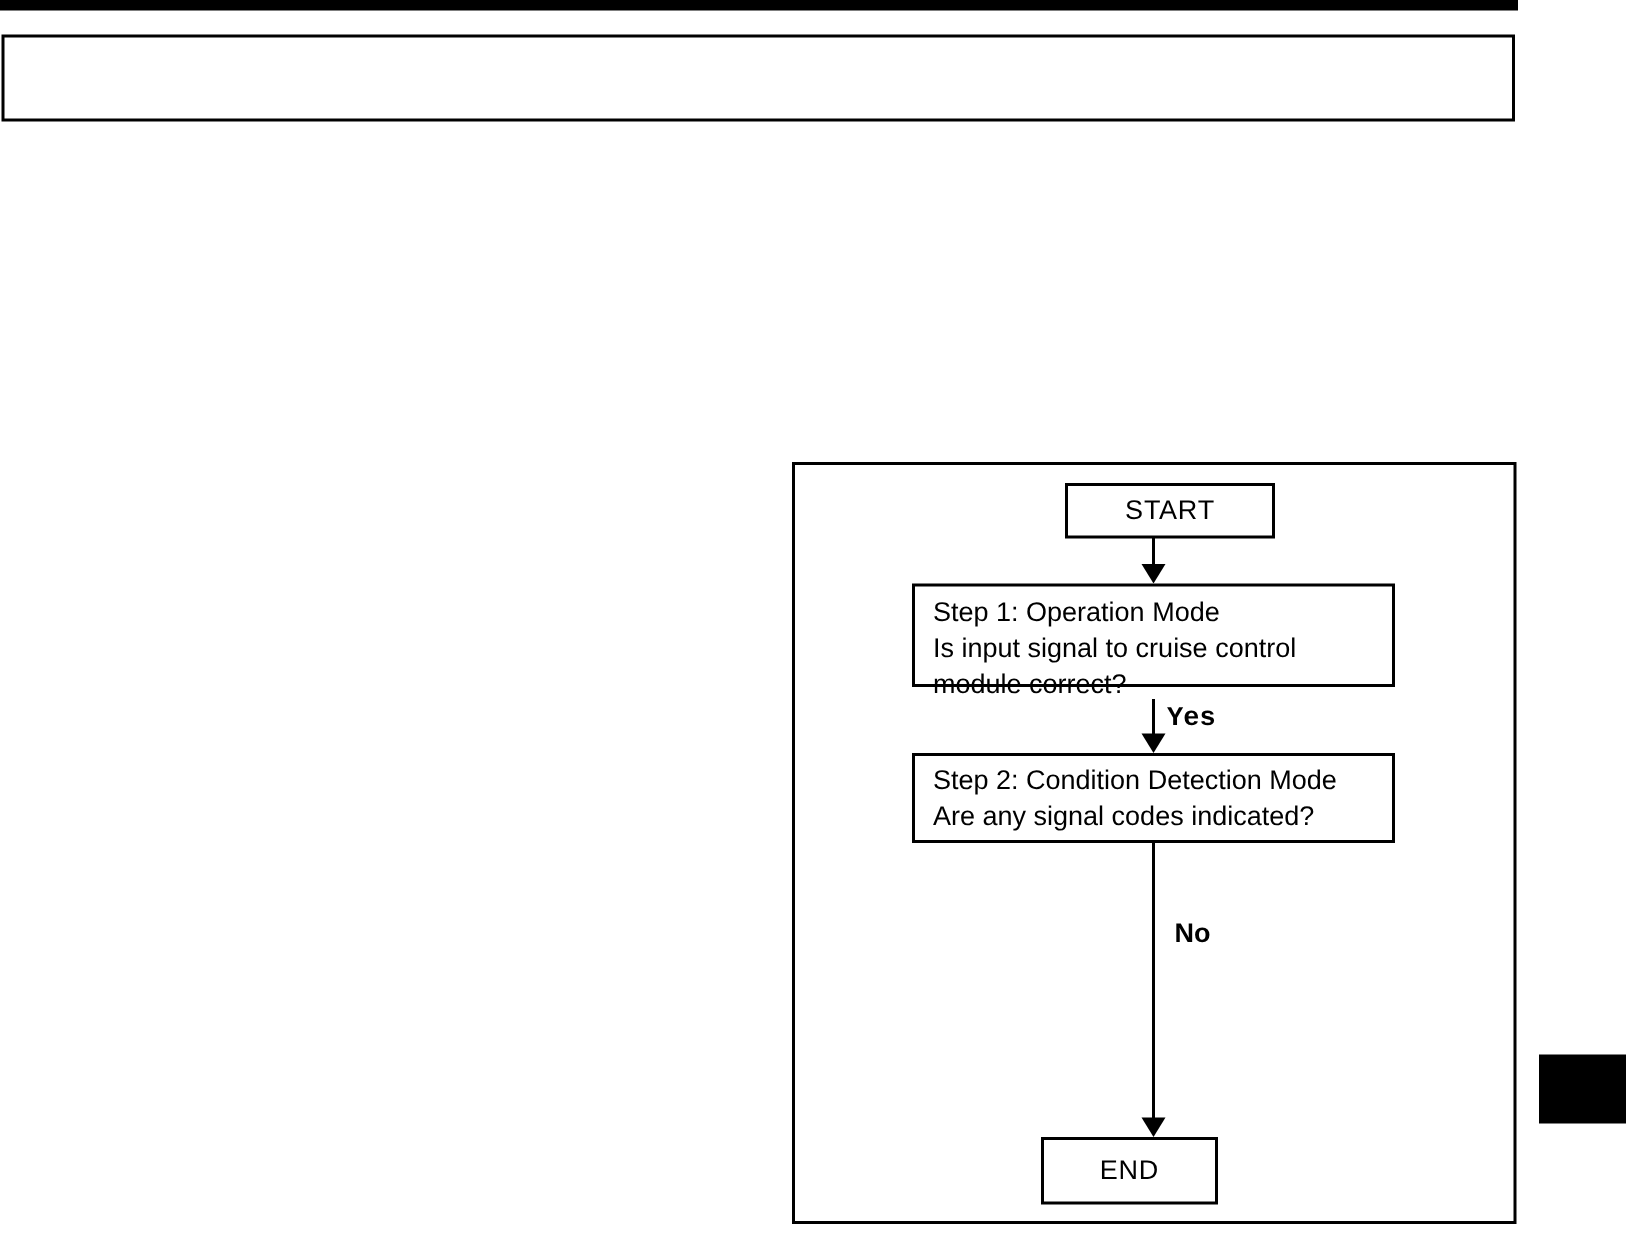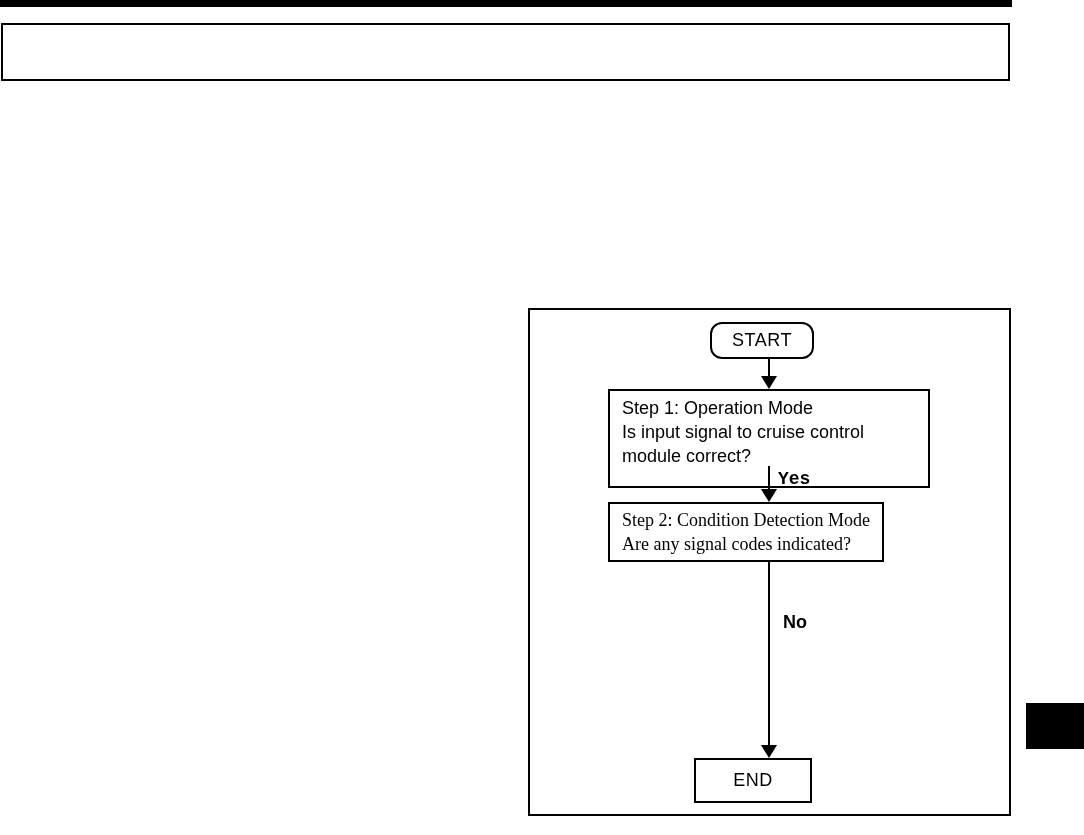--- a/index.html
+++ b/index.html
@@ -50,23 +50,23 @@
     border: 2px solid #000000;
     background: #ffffff;
     font-size: 18px;
   }
   .node.terminal {
     display: flex;
     align-items: center;
     justify-content: center;
     letter-spacing: 0.5px;
   }
-  .node-start { left: 180px; top: 12px;  width: 104px; height: 37px; border-radius: 12px; }
-  .node-step1 { left: 78px;  top: 79px;  width: 322px; height: 99px; padding: 5px 8px 0 12px; }
-  .node-step2 { left: 78px;  top: 192px; width: 276px; height: 60px; padding: 4px 8px 0 12px; font-family: Liberation Serif, serif; }
+  .node-start { left: 180px; top: 12px;  width: 140px; height: 37px; }
+  .node-step1 { left: 78px;  top: 79px;  width: 322px; height: 69px; padding: 5px 8px 0 12px; }
+  .node-step2 { left: 78px;  top: 192px; width: 322px; height: 60px; padding: 4px 8px 0 12px; }
   .node-end   { left: 164px; top: 448px; width: 118px; height: 45px; }
   .node .line {
     display: block;
     line-height: 24px;
     white-space: nowrap;
   }
   .arrow {
     position: absolute;
     width: 16px;
   }

